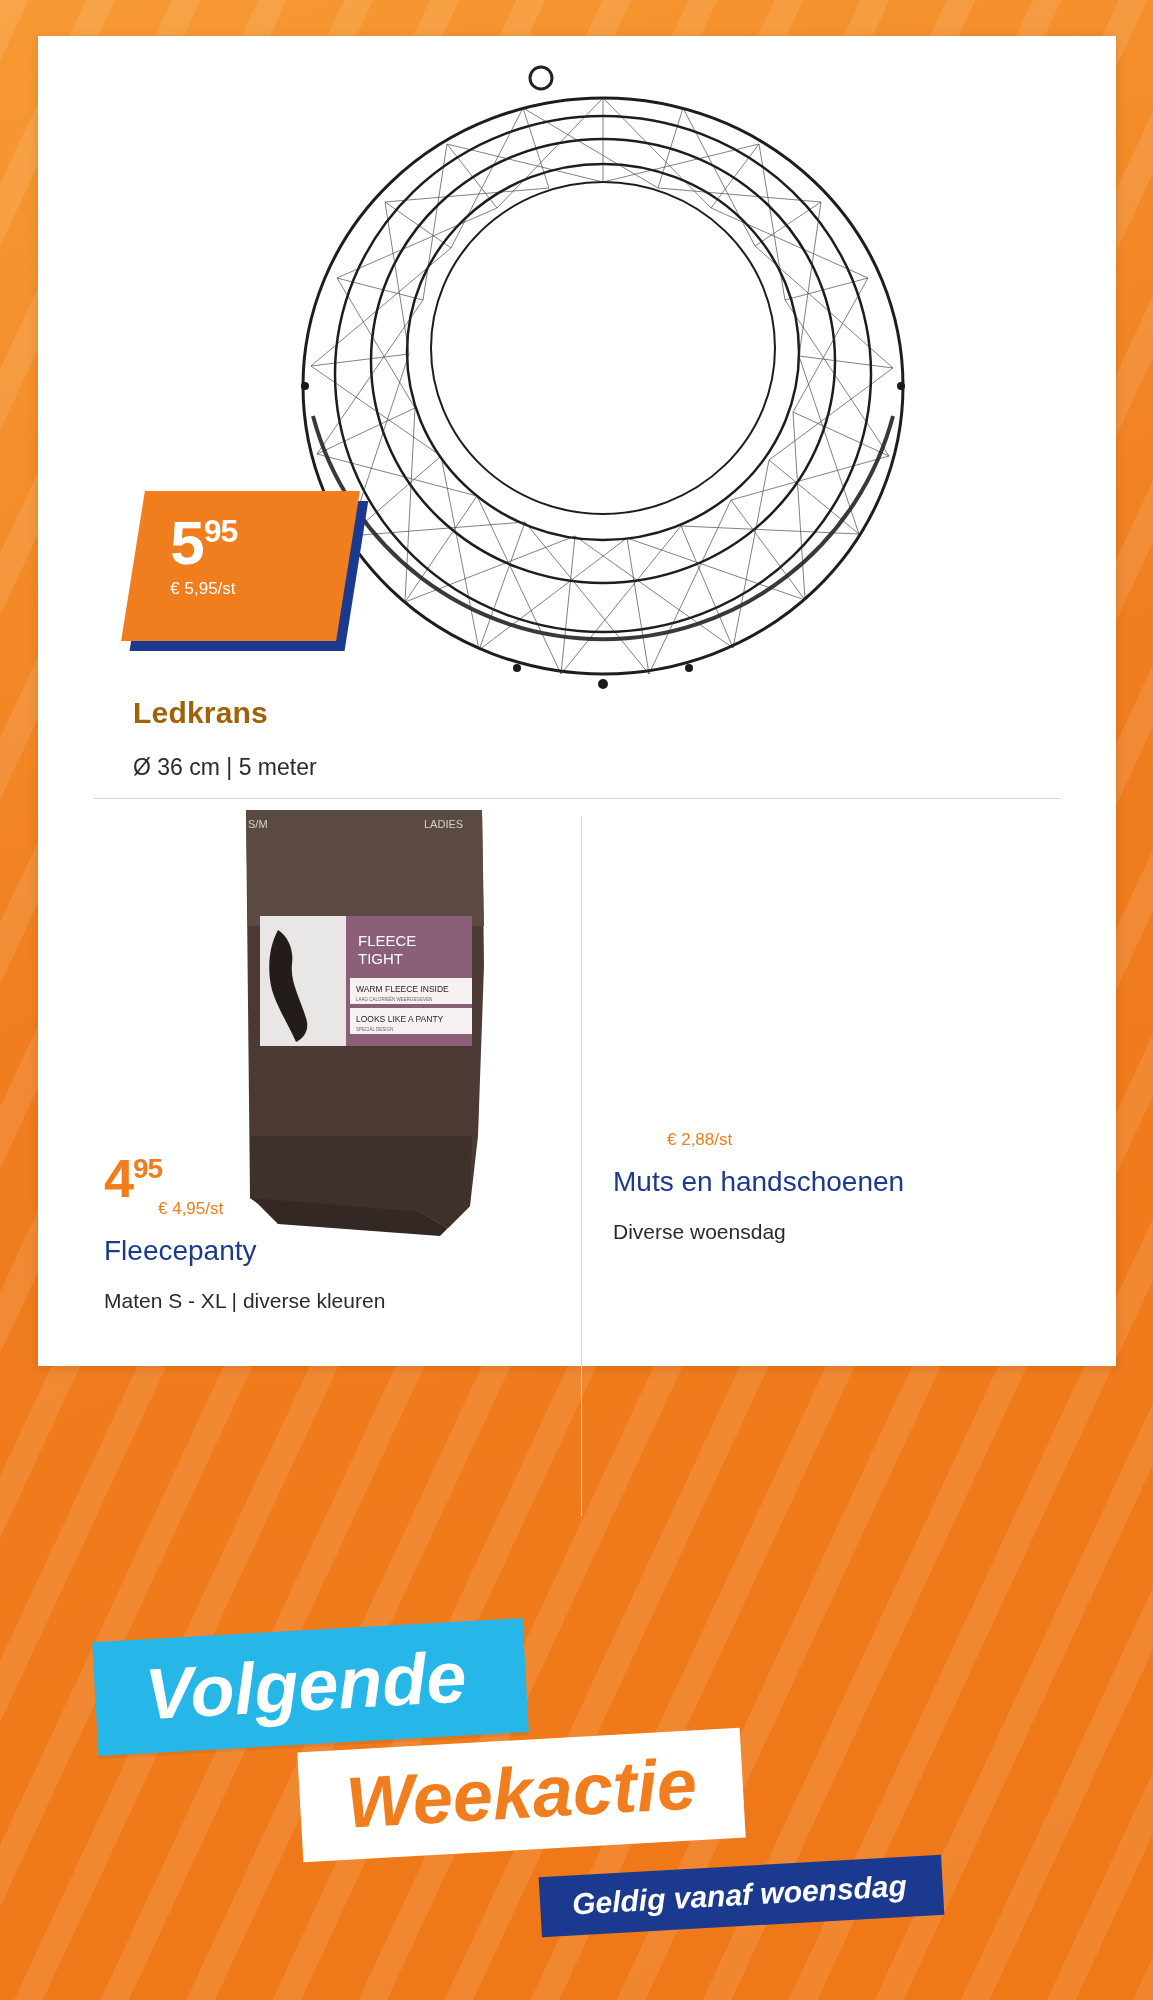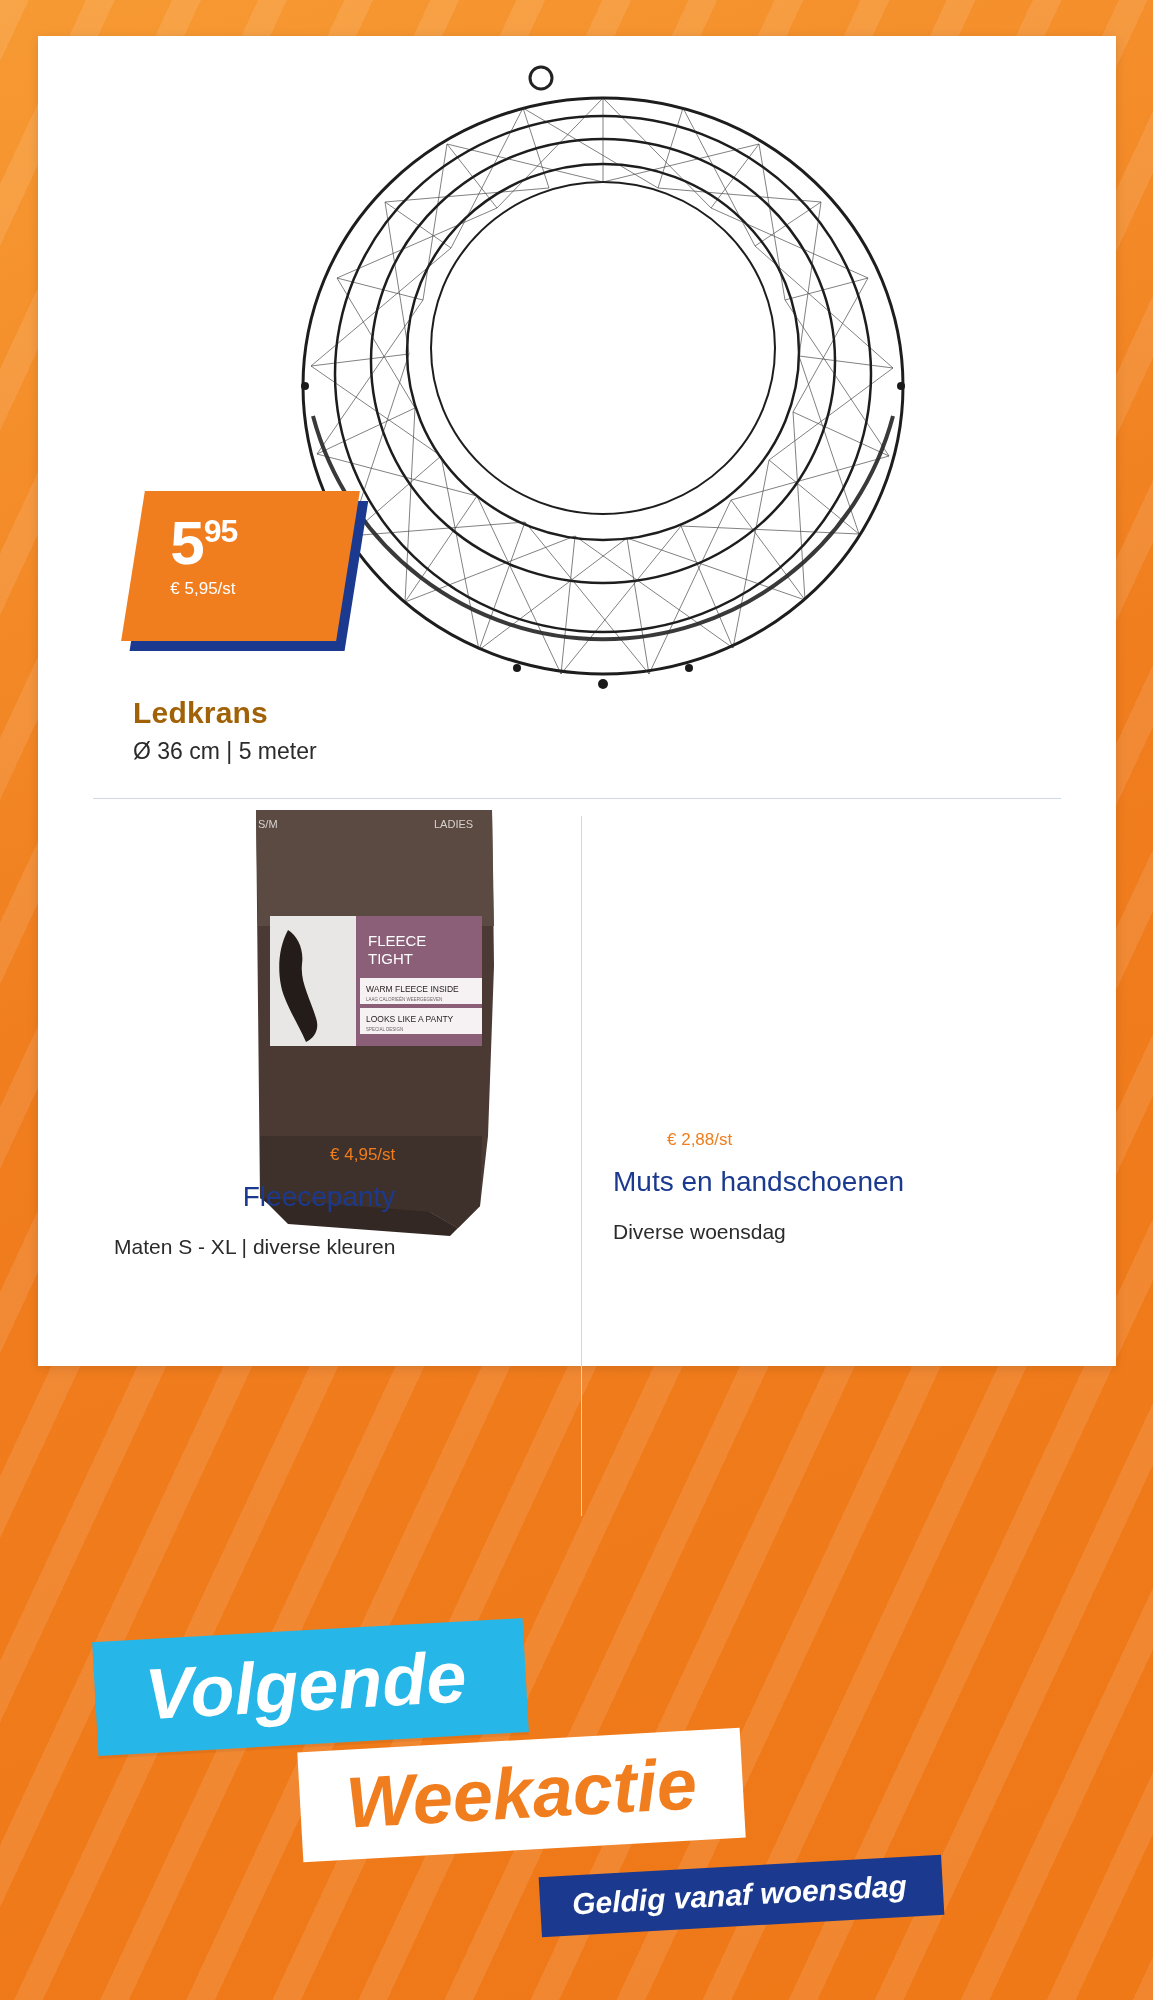--- a/index.html
+++ b/index.html
@@ -90,21 +90,21 @@
   }
   .prod-title {
     color: #a16207;
     font-size: 30px;
     font-weight: bold;
     letter-spacing: 0.2px;
   }
   .prod-sub {
     color: #2b2b2b;
     font-size: 23px;
-    margin-top: 8px;
+    margin-top: 24px;
   }
 
   .divider {
     position: absolute;
     left: 55px;
     top: 762px;
     width: 968px;
     height: 1px;
     background: #cfd8e8;
   }
@@ -122,21 +122,21 @@
     left: 543px;
     top: 10px;
     width: 1px;
     height: 700px;
     background: #cfd8e8;
   }
   .col {
     position: absolute;
     top: 0;
   }
-  .col-left { left: 76px; width: 460px; text-align: right; }
+  .col-left { left: 66px; width: 460px; }
   .col-right { left: 575px; width: 450px; }
 
   .photo-panty {
     position: relative;
     width: 260px;
     height: 500px;
     margin-left: 130px;
   }
 
   .price2 {
@@ -368,20 +368,23 @@
           <rect x="116" y="172" width="122" height="26" fill="#ffffff" opacity="0.92"></rect>
           <text x="122" y="186" font-family="'Liberation Sans',sans-serif" font-size="8.5" fill="#231c1c">WARM FLEECE INSIDE</text>
           <text x="122" y="195" font-family="'Liberation Sans',sans-serif" font-size="4.5" fill="#6a5f5f">LAAG CALORIEËN WEERGEGEVEN</text>
           <rect x="116" y="202" width="122" height="26" fill="#ffffff" opacity="0.92"></rect>
           <text x="122" y="216" font-family="'Liberation Sans',sans-serif" font-size="8.5" fill="#231c1c">LOOKS LIKE A PANTY</text>
           <text x="122" y="225" font-family="'Liberation Sans',sans-serif" font-size="4.5" fill="#6a5f5f">SPECIAL DESIGN</text>
         </svg>
       </div>
 
       <div class="left-price-block">
+        <div class="price2">
+          <span>4</span><sup>95</sup>
+        </div>
         <div class="price2-unit">€ 4,95/st</div>
         <div class="title2">Fleecepanty</div>
         <div class="sub2">Maten S - XL | diverse kleuren</div>
       </div>
     </div>
 
     <div class="col col-right">
       <div class="right-price-block">
         <div class="price2-unit">€ 2,88/st</div>
         <div class="title2">Muts en handschoenen</div>

